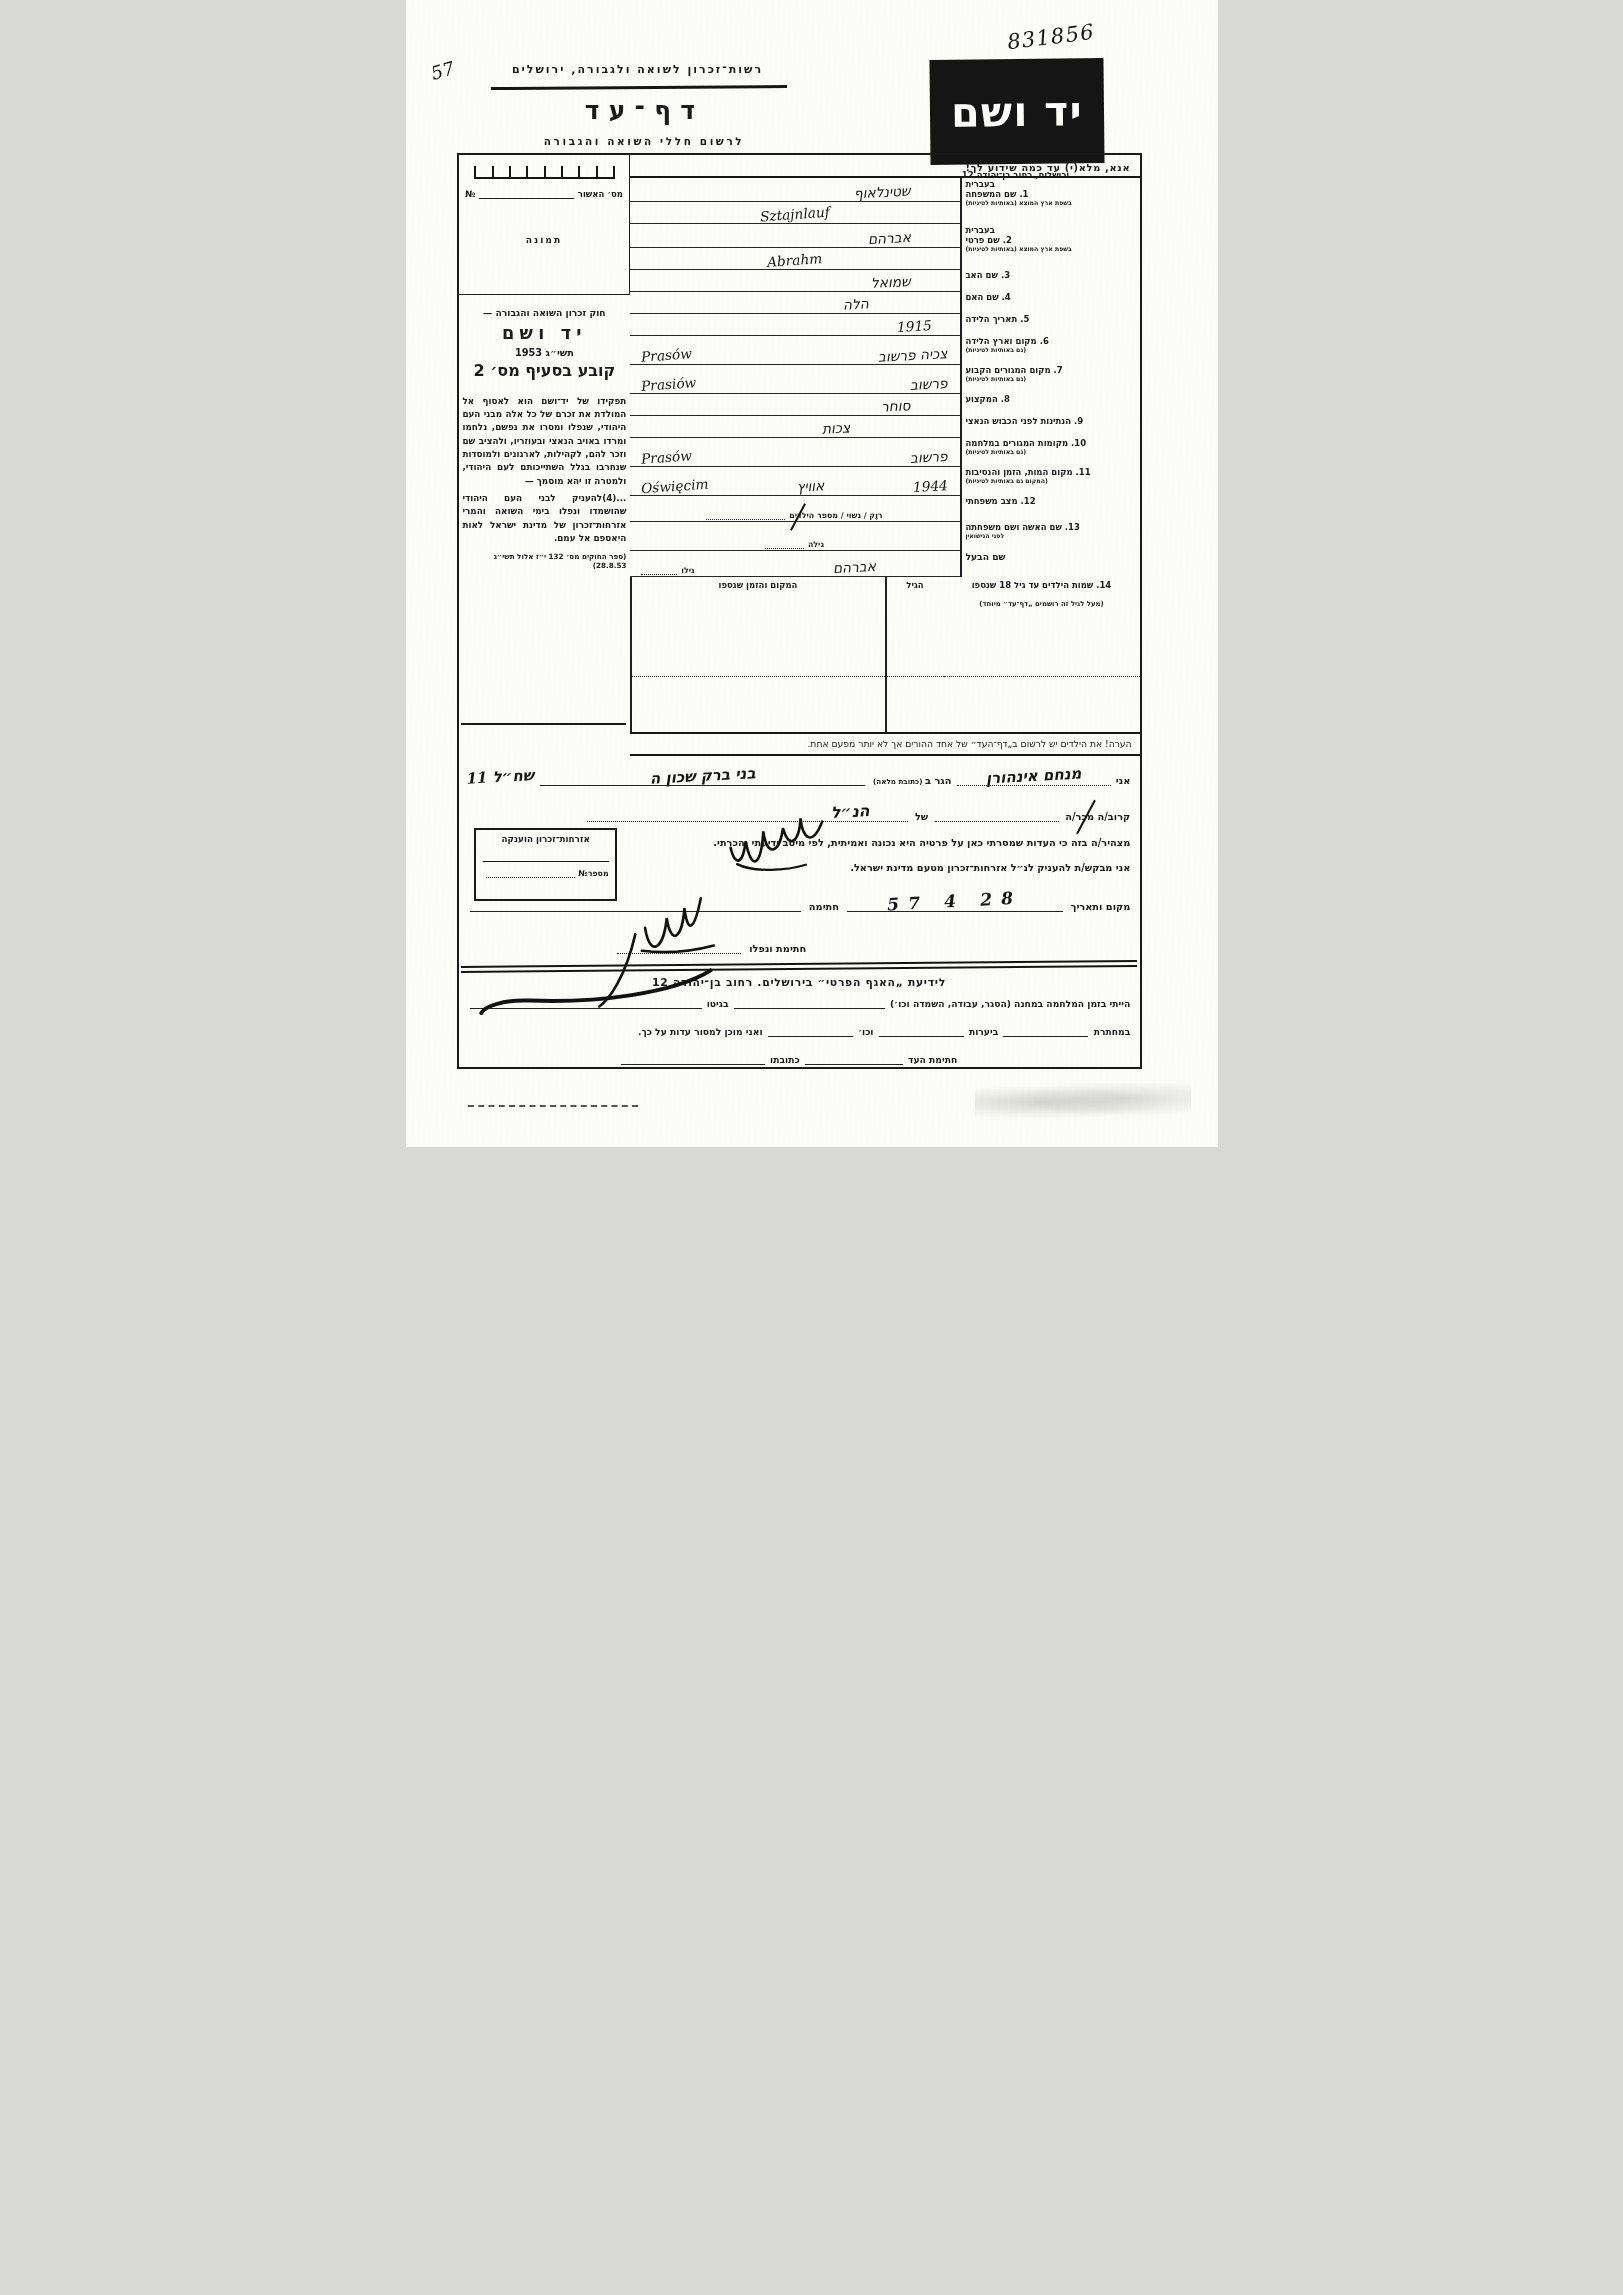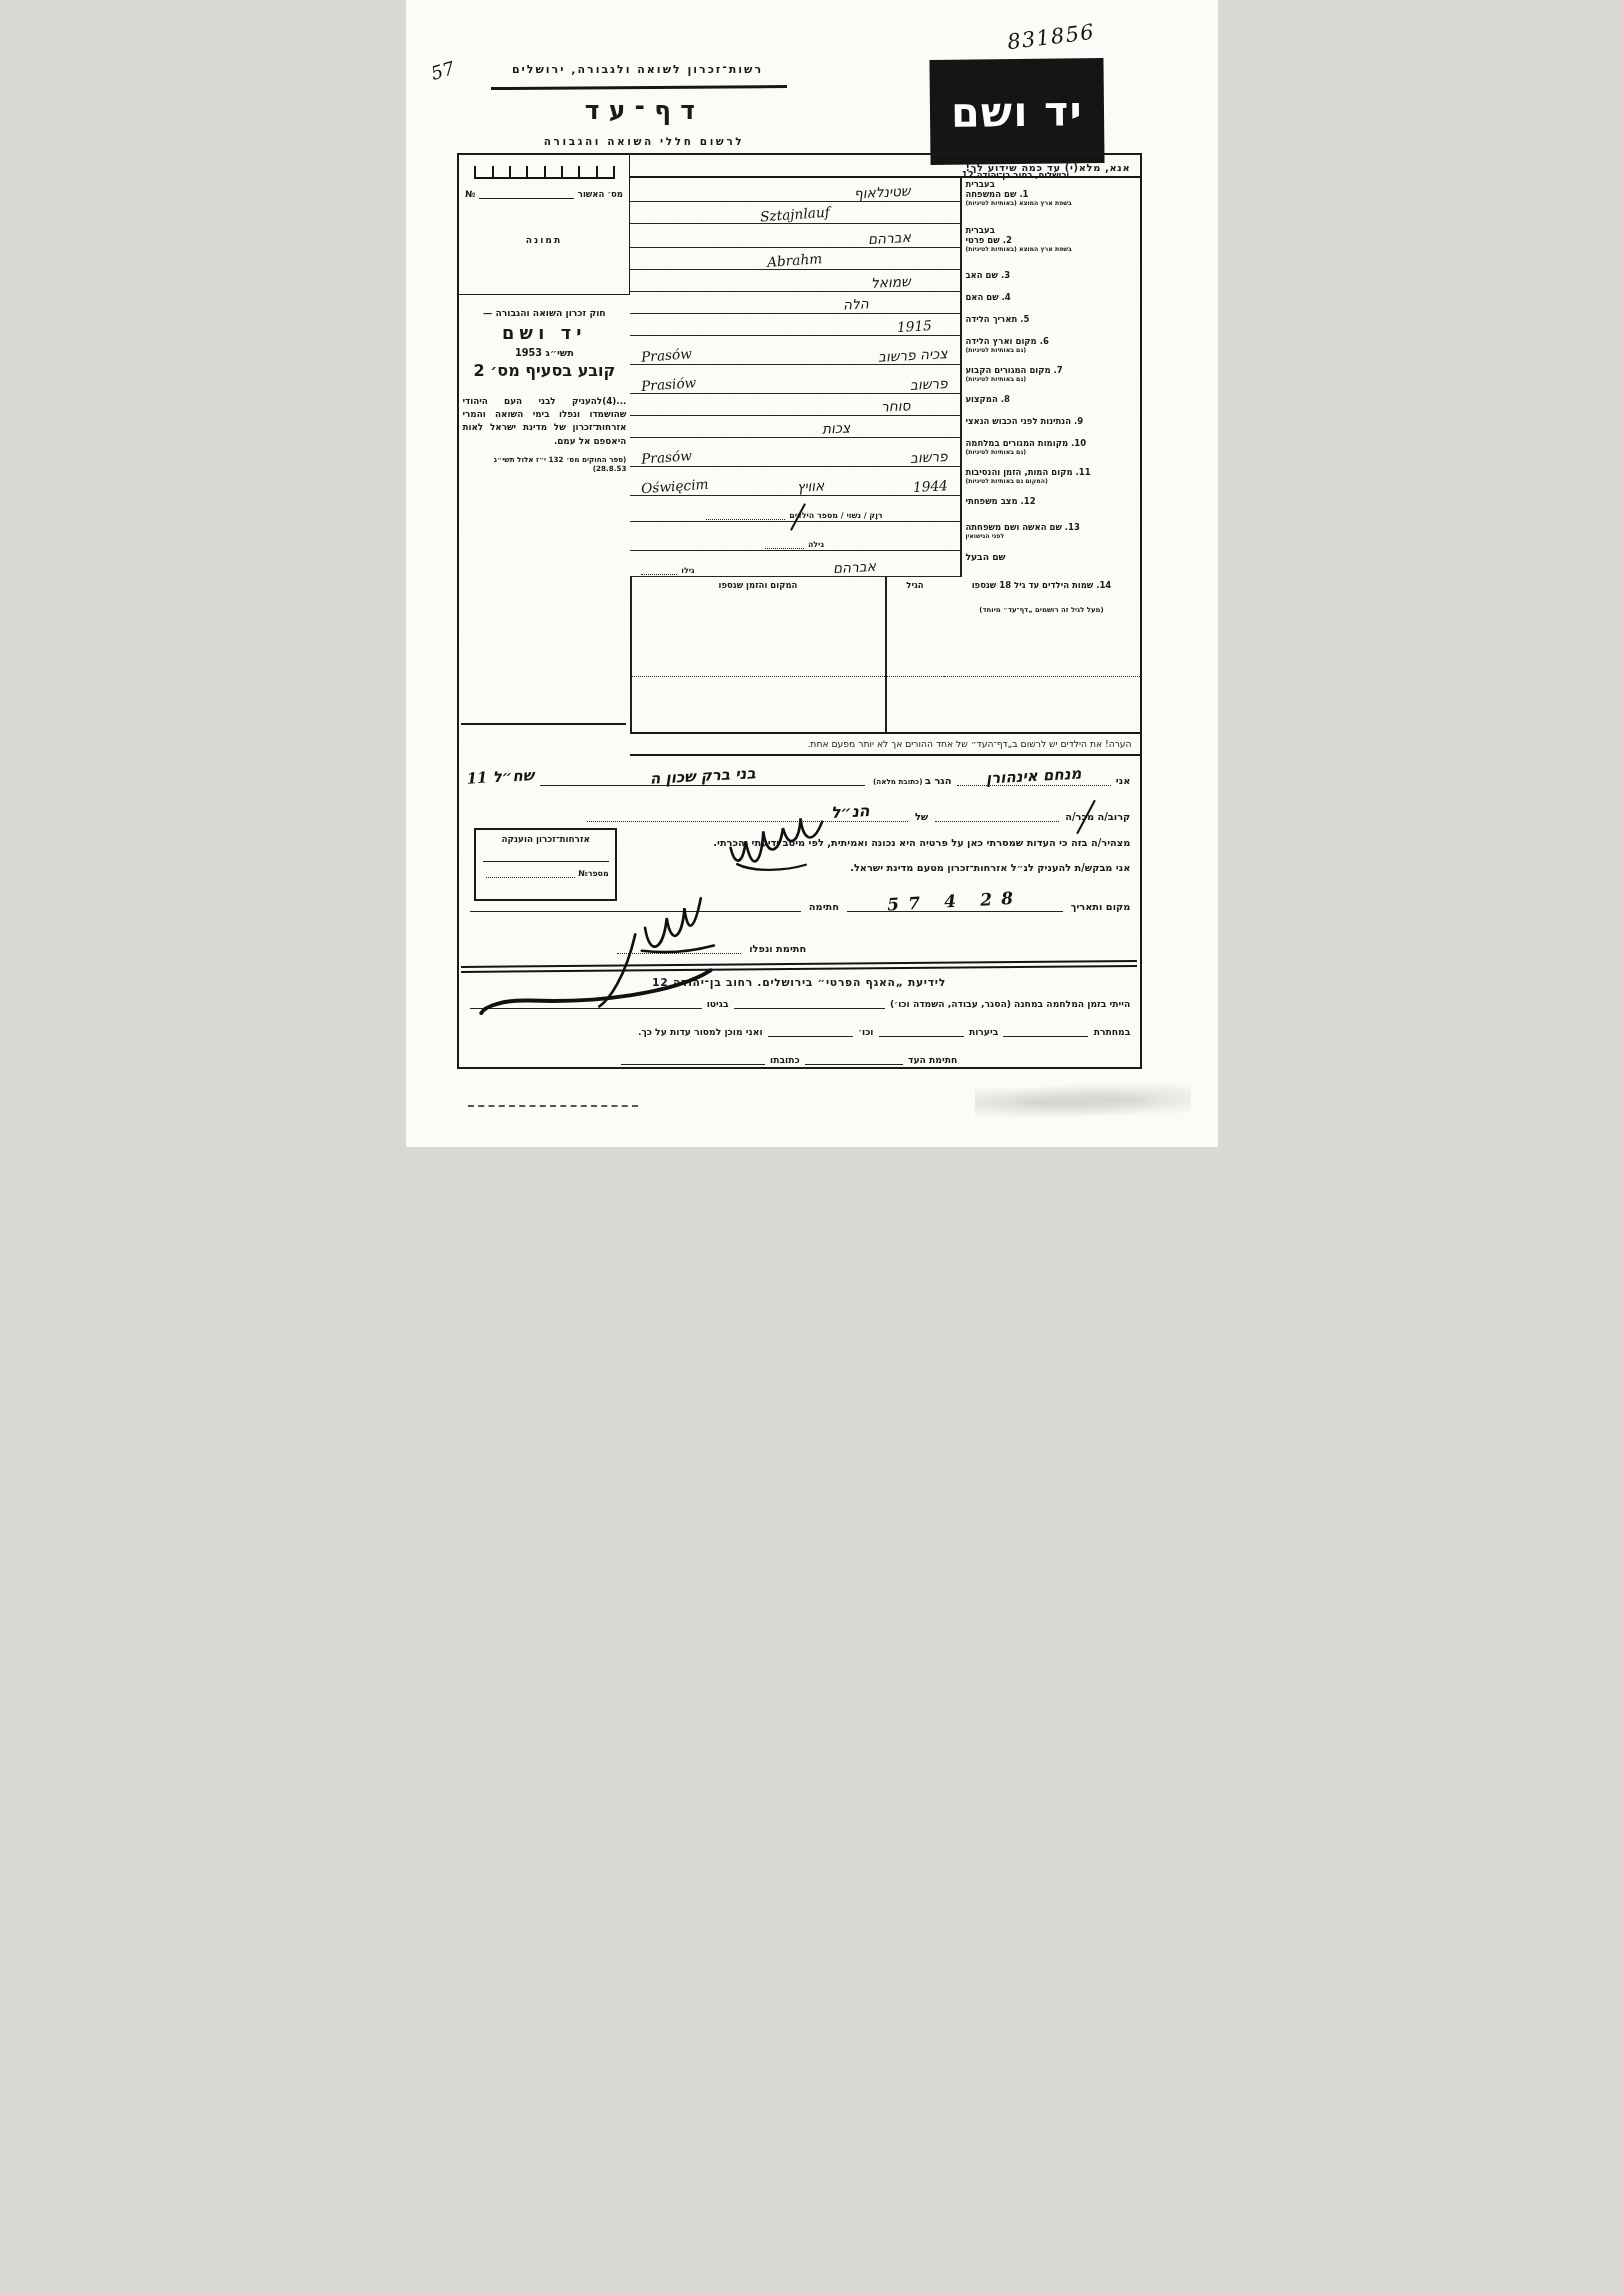--- a/index.html
+++ b/index.html
@@ -75,21 +75,21 @@
   .printed-sm{font-size:7.9px;font-weight:bold;}
   .dotseg{border-bottom:1.3px dotted #222;height:6.5px;}
   .slash{position:absolute;width:2px;height:30px;background:#101010;transform:rotate(28deg);}
   
   .ctable{display:flex;border-bottom:none;}
   .ctable .c-place{flex:1;border-left:2px solid #1f1f1f;}
   .ctable .c-age{width:59px;border-left:2px solid #1f1f1f;}
   .ctable .c-kids{width:196px;}
   .ct-head{height:45px;padding:3.9px;text-align:center;font-weight:bold;}
   .ct-head .h1{font-size:8.5px;}
-  .ct-head .h2{font-size:6.9px;margin-top:16px;}
+  .ct-head .h2{font-size:6.9px;margin-top:10px;}
   .ct-body{height:110px;display:flex;flex-direction:column;}
   .ct-row1{flex:1;border-bottom:1.3px dotted #333;}
   .ct-row2{flex:1;}
   .notebar{border-top:2px solid #161616;border-bottom:2px solid #161616;
            font-weight:normal;font-size:9.2px;padding:4.6px 7.9px;}
   
   .decl{position:relative;padding:0 9.2px 0 3.9px;}
   .dline{display:flex;align-items:flex-end;font-weight:bold;font-size:9.8px;}
   .seg{border-bottom:1.3px solid #222;display:flex;align-items:flex-end;justify-content:center;height:19.6px;}
   .seg.dot{border-bottom-style:dotted;}
@@ -145,20 +145,21 @@
           <span>№</span>
         </div>
         <div class="photo-label">תמונה</div>
       </div>
 
       <div class="law">
         <div class="t1">חוק זכרון השואה והגבורה —</div>
         <div class="t2">יד ושם</div>
         <div class="t3">תשי״ג 1953</div>
         <div class="t4">קובע בסעיף מס׳ 2</div>
+        <div class="para">תפקידו של יד־ושם הוא לאסוף אל המולדת את זכרם של כל אלה מבני העם היהודי, שנפלו ומסרו את נפשם, נלחמו ומרדו באויב הנאצי ובעוזריו, ולהציב שם וזכר להם, לקהילות, לארגונים ולמוסדות שנחרבו בגלל השתייכותם לעם היהודי, ולמטרה זו יהא מוסמך —</div>
         <div class="para2">...(4)להעניק לבני העם היהודי שהושמדו ונפלו בימי השואה והמרי אזרחות־זכרון של מדינת ישראל לאות היאספם אל עמם.</div>
         <div class="ref">(ספר החוקים מס׳ 132 י״ז אלול תשי״ג 28.8.53)</div>
       </div>
       <div class="law-rule"></div>
 
       <div class="citizen-box">
         <div class="cb-title">אזרחות־זכרון הוענקה</div>
         <div class="cb-line"></div>
         <div class="cb-num">
           <span>מספר</span>

